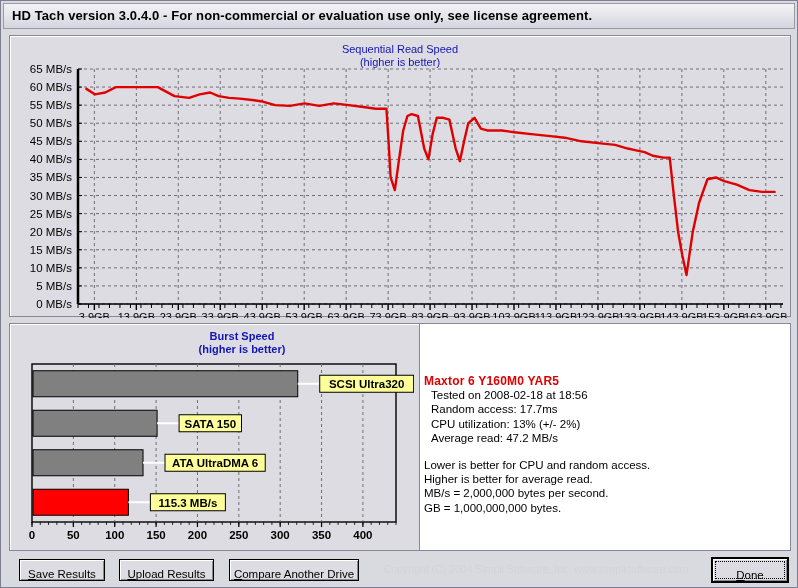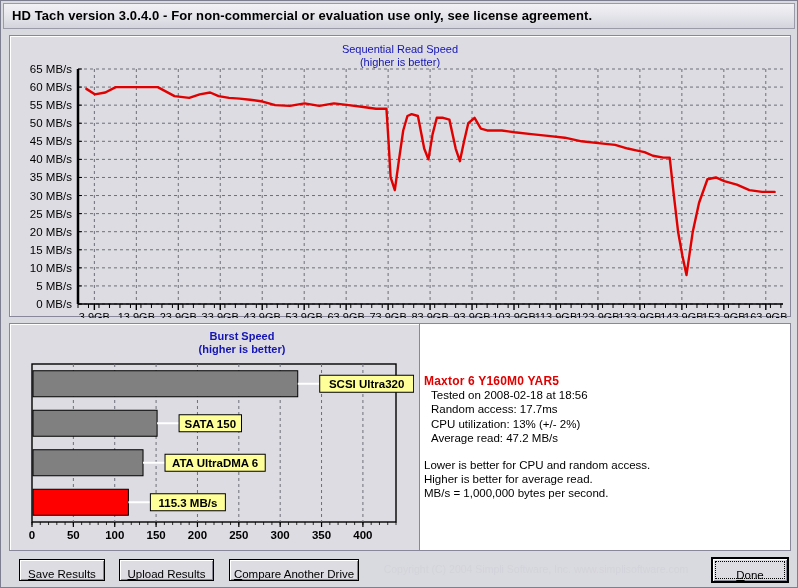--- a/index.html
+++ b/index.html
@@ -358,21 +358,22 @@
   <div class="panel" id="infoPanel">
     <div class="inner">
       <div class="drive-name">Maxtor 6 Y160M0 YAR5</div>
       <div class="ind">Tested on 2008-02-18 at 18:56</div>
       <div class="ind">Random access: 17.7ms</div>
       <div class="ind">CPU utilization: 13% (+/- 2%)</div>
       <div class="ind">Average read: 47.2 MB/s</div>
       <div class="gap"></div>
       <div>Lower is better for CPU and random access.</div>
       <div>Higher is better for average read.</div>
-      <div>MB/s = 1,000,000 bytes per second.</div>
+      <div>MB/s = 2,000,000 bytes per second.</div>
+      <div>GB = 1,000,000,000 bytes.</div>
     </div>
   </div>
 
   <div class="btn" id="btnSave">
     <span><u>S</u><span>ave Results</span></span>
   </div>
   <div class="btn" id="btnUpload">
     <span><u>U</u><span>pload Results</span></span>
   </div>
   <div class="btn" id="btnDone">

